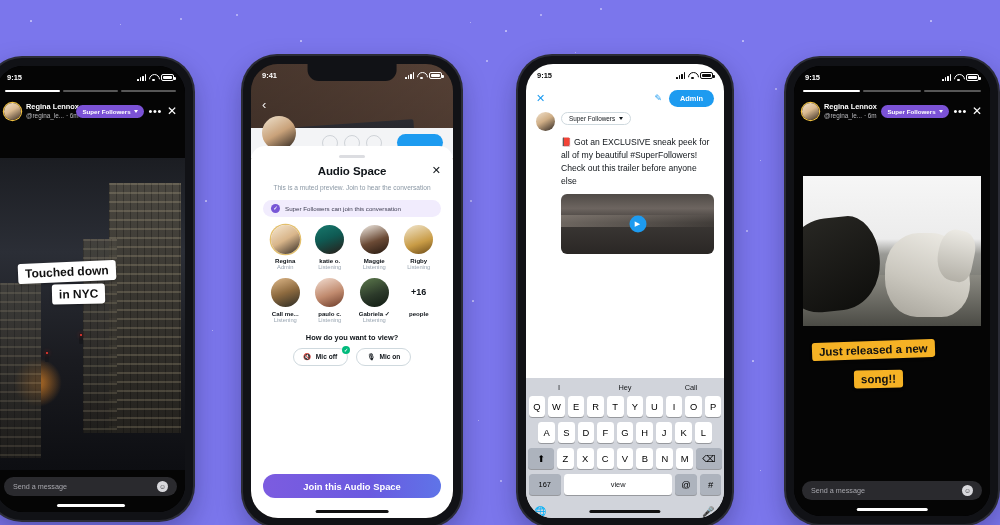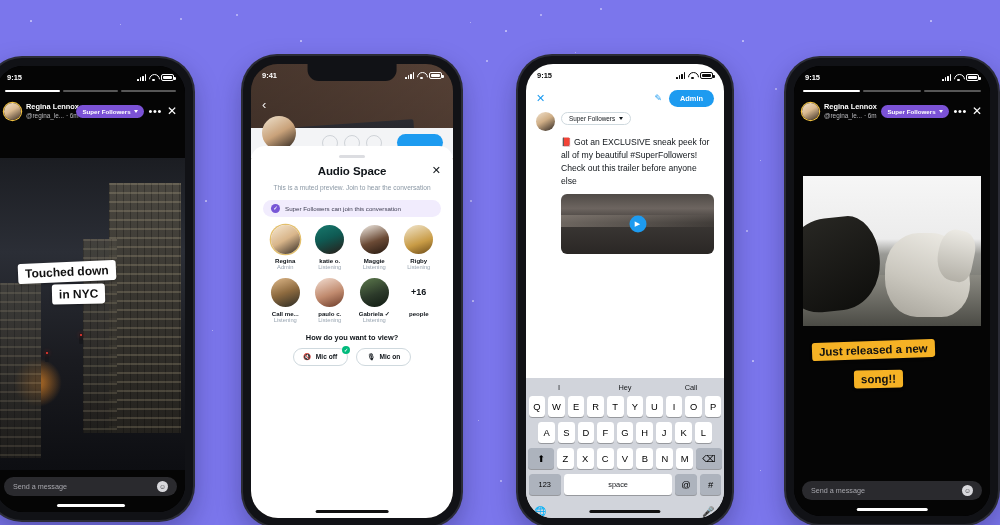--- a/index.html
+++ b/index.html
@@ -499,20 +499,21 @@
             <span>🔇</span>
             <span>Mic off</span>
             <span class="check">✓</span>
           </div>
           <div class="mic-btn">
             <span>🎙</span>
             <span>Mic on</span>
           </div>
         </div>
 
+        <div class="join-btn">Join this Audio Space</div>
       </div>
 
       <div class="homebar dark"></div>
     </div>
   </div>
 
   <div class="phone" style="left:518px; top:56px; width:214px; height:470px;">
     <div class="screen">
       <div class="compose">
 
@@ -598,22 +599,22 @@
               <span class="key">Z</span>
               <span class="key">X</span>
               <span class="key">C</span>
               <span class="key">V</span>
               <span class="key">B</span>
               <span class="key">N</span>
               <span class="key">M</span>
               <span class="key gray w15">⌫</span>
             </div>
             <div class="kb-row">
-              <span class="key gray w15" style="font-size:7.4px;">123</span>
-              <span class="key space">space</span>
+              <span class="key gray w15" style="font-size:7.4px;">167</span>
+              <span class="key space">view</span>
               <span class="key gray">@</span>
               <span class="key gray">#</span>
             </div>
           </div>
           <div class="kb-bottom">
             <span class="globe">🌐</span>
             <span class="mic-ic">🎤</span>
           </div>
         </div>
 

